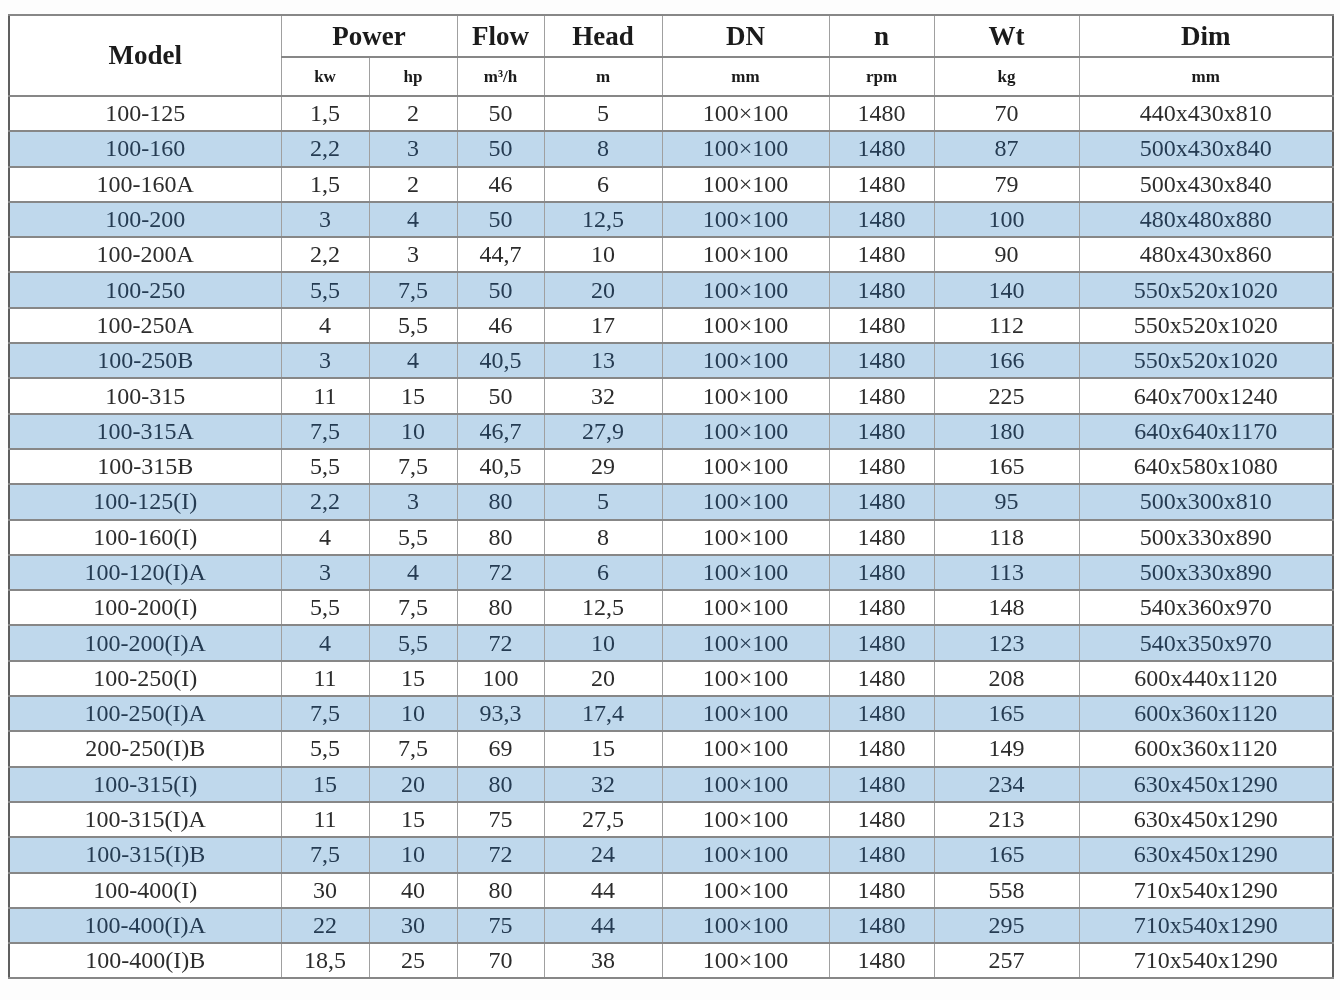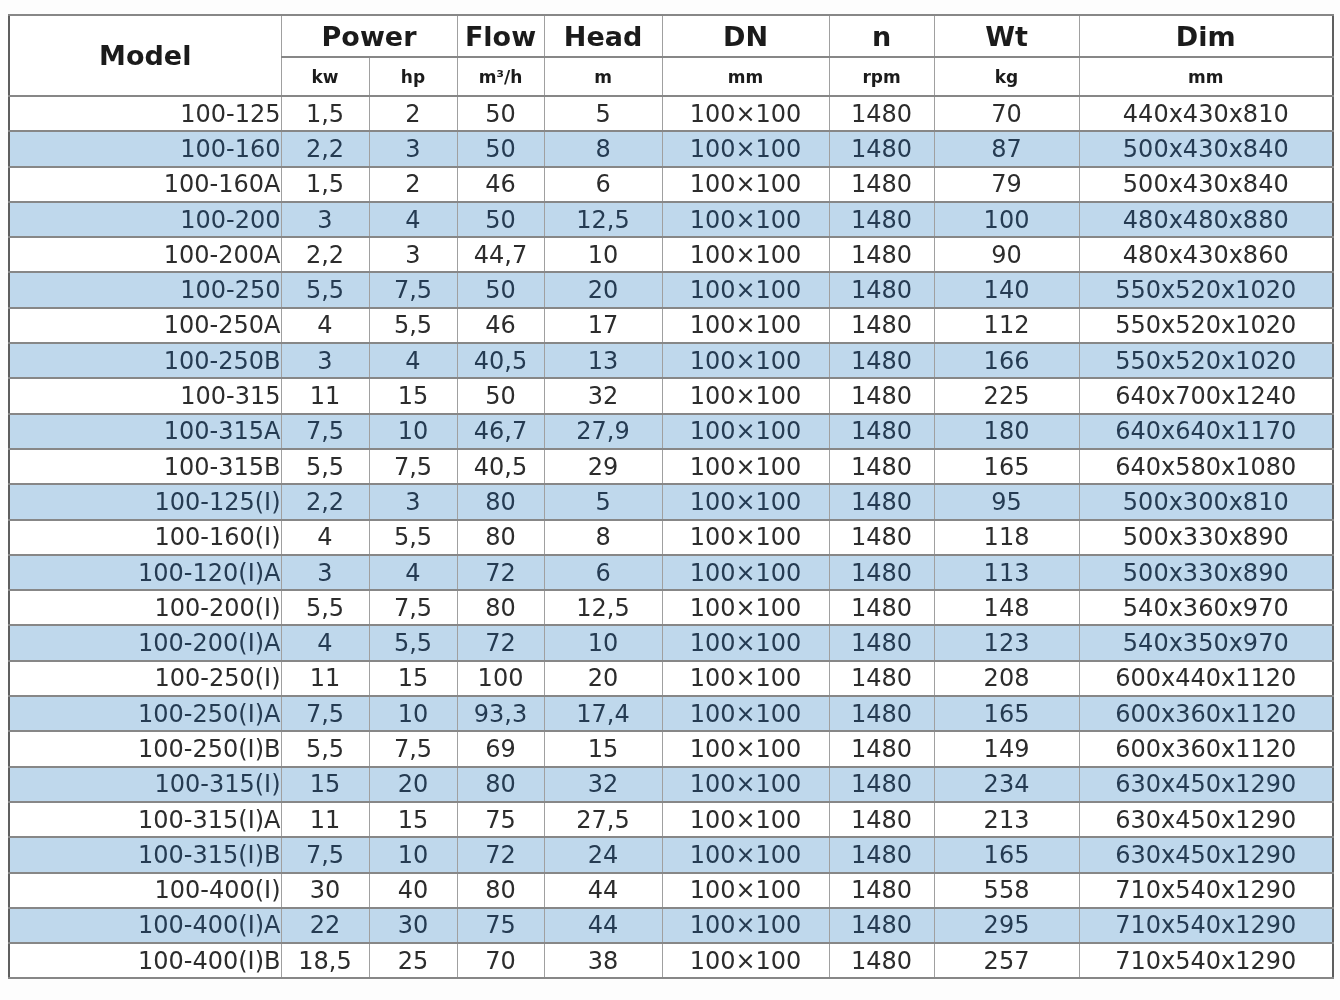--- a/index.html
+++ b/index.html
@@ -7,20 +7,21 @@
     padding: 0;
     background: #fdfdfd;
     width: 1340px;
     height: 1000px;
     overflow: hidden;
     font-family: "DejaVu Sans", "Liberation Sans", sans-serif;
   }
   .page {
     padding: 14px 8px 0 8px;
     box-sizing: border-box;
+    font-family: Liberation Serif, serif;
   }
   table.spec {
     border-collapse: collapse;
     table-layout: fixed;
     width: 1324px;
     background: #ffffff;
     border: 2px solid #5e5e5e;
   }
   th, td {
     border-left: 1px solid #a0a0a0;
@@ -41,21 +42,21 @@
   thead tr.h1 th { height: 40px; }
   thead tr.h2 th { height: 37px; font-size: 17px; }
   tbody td {
     height: 33.3px;
     font-size: 24px;
     color: #2c2c2c;
     text-align: center;
     background: #ffffff;
   }
   tbody td.model {
-    text-align: right;
+    text-align: center;
     padding-left: 0;
   }
   tbody tr.alt td {
     background: #bfd8ec;
     color: #253b52;
   }
   
   col.c-model { width: 272px; }
   col.c-kw    { width: 88px; }
   col.c-hp    { width: 88px; }
@@ -297,21 +298,21 @@
     <td>7,5</td>
     <td>10</td>
     <td>93,3</td>
     <td>17,4</td>
     <td>100×100</td>
     <td>1480</td>
     <td>165</td>
     <td>600x360x1120</td>
   </tr>
         <tr>
-    <td class="model">100-250(I)B</td>
+    <td class="model">200-250(I)B</td>
     <td>5,5</td>
     <td>7,5</td>
     <td>69</td>
     <td>15</td>
     <td>100×100</td>
     <td>1480</td>
     <td>149</td>
     <td>600x360x1120</td>
   </tr>
         <tr class="alt">

